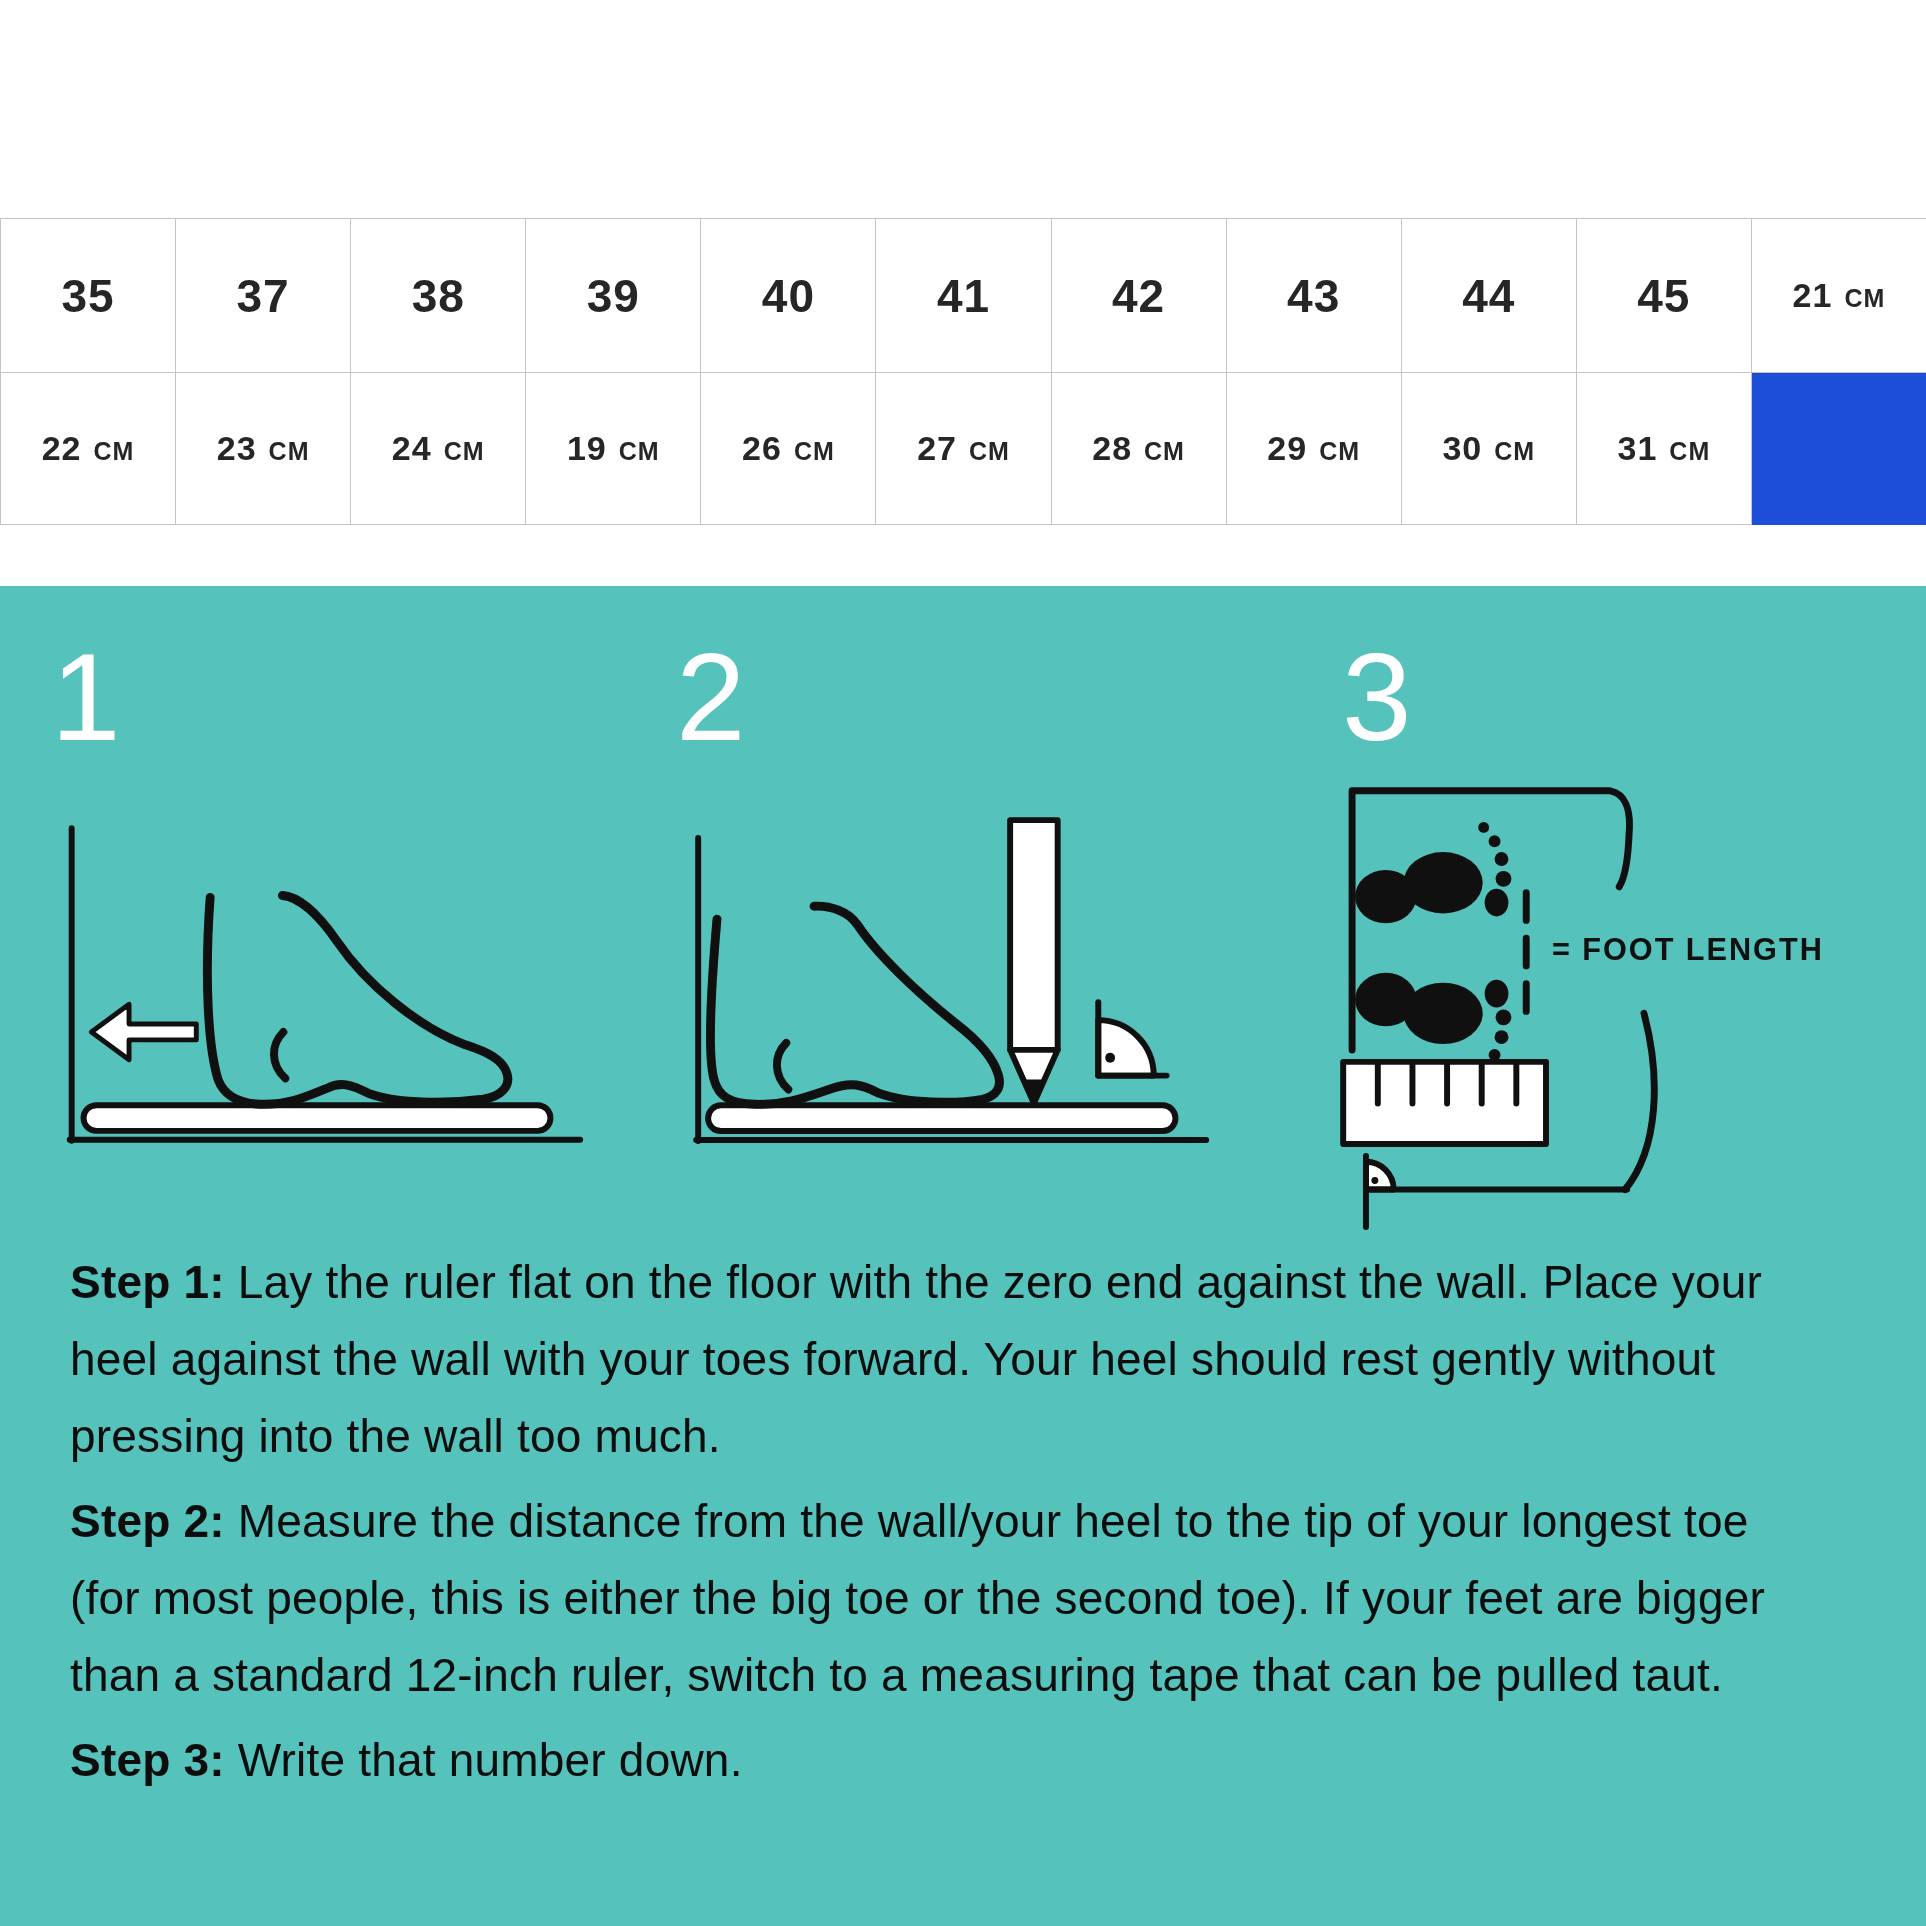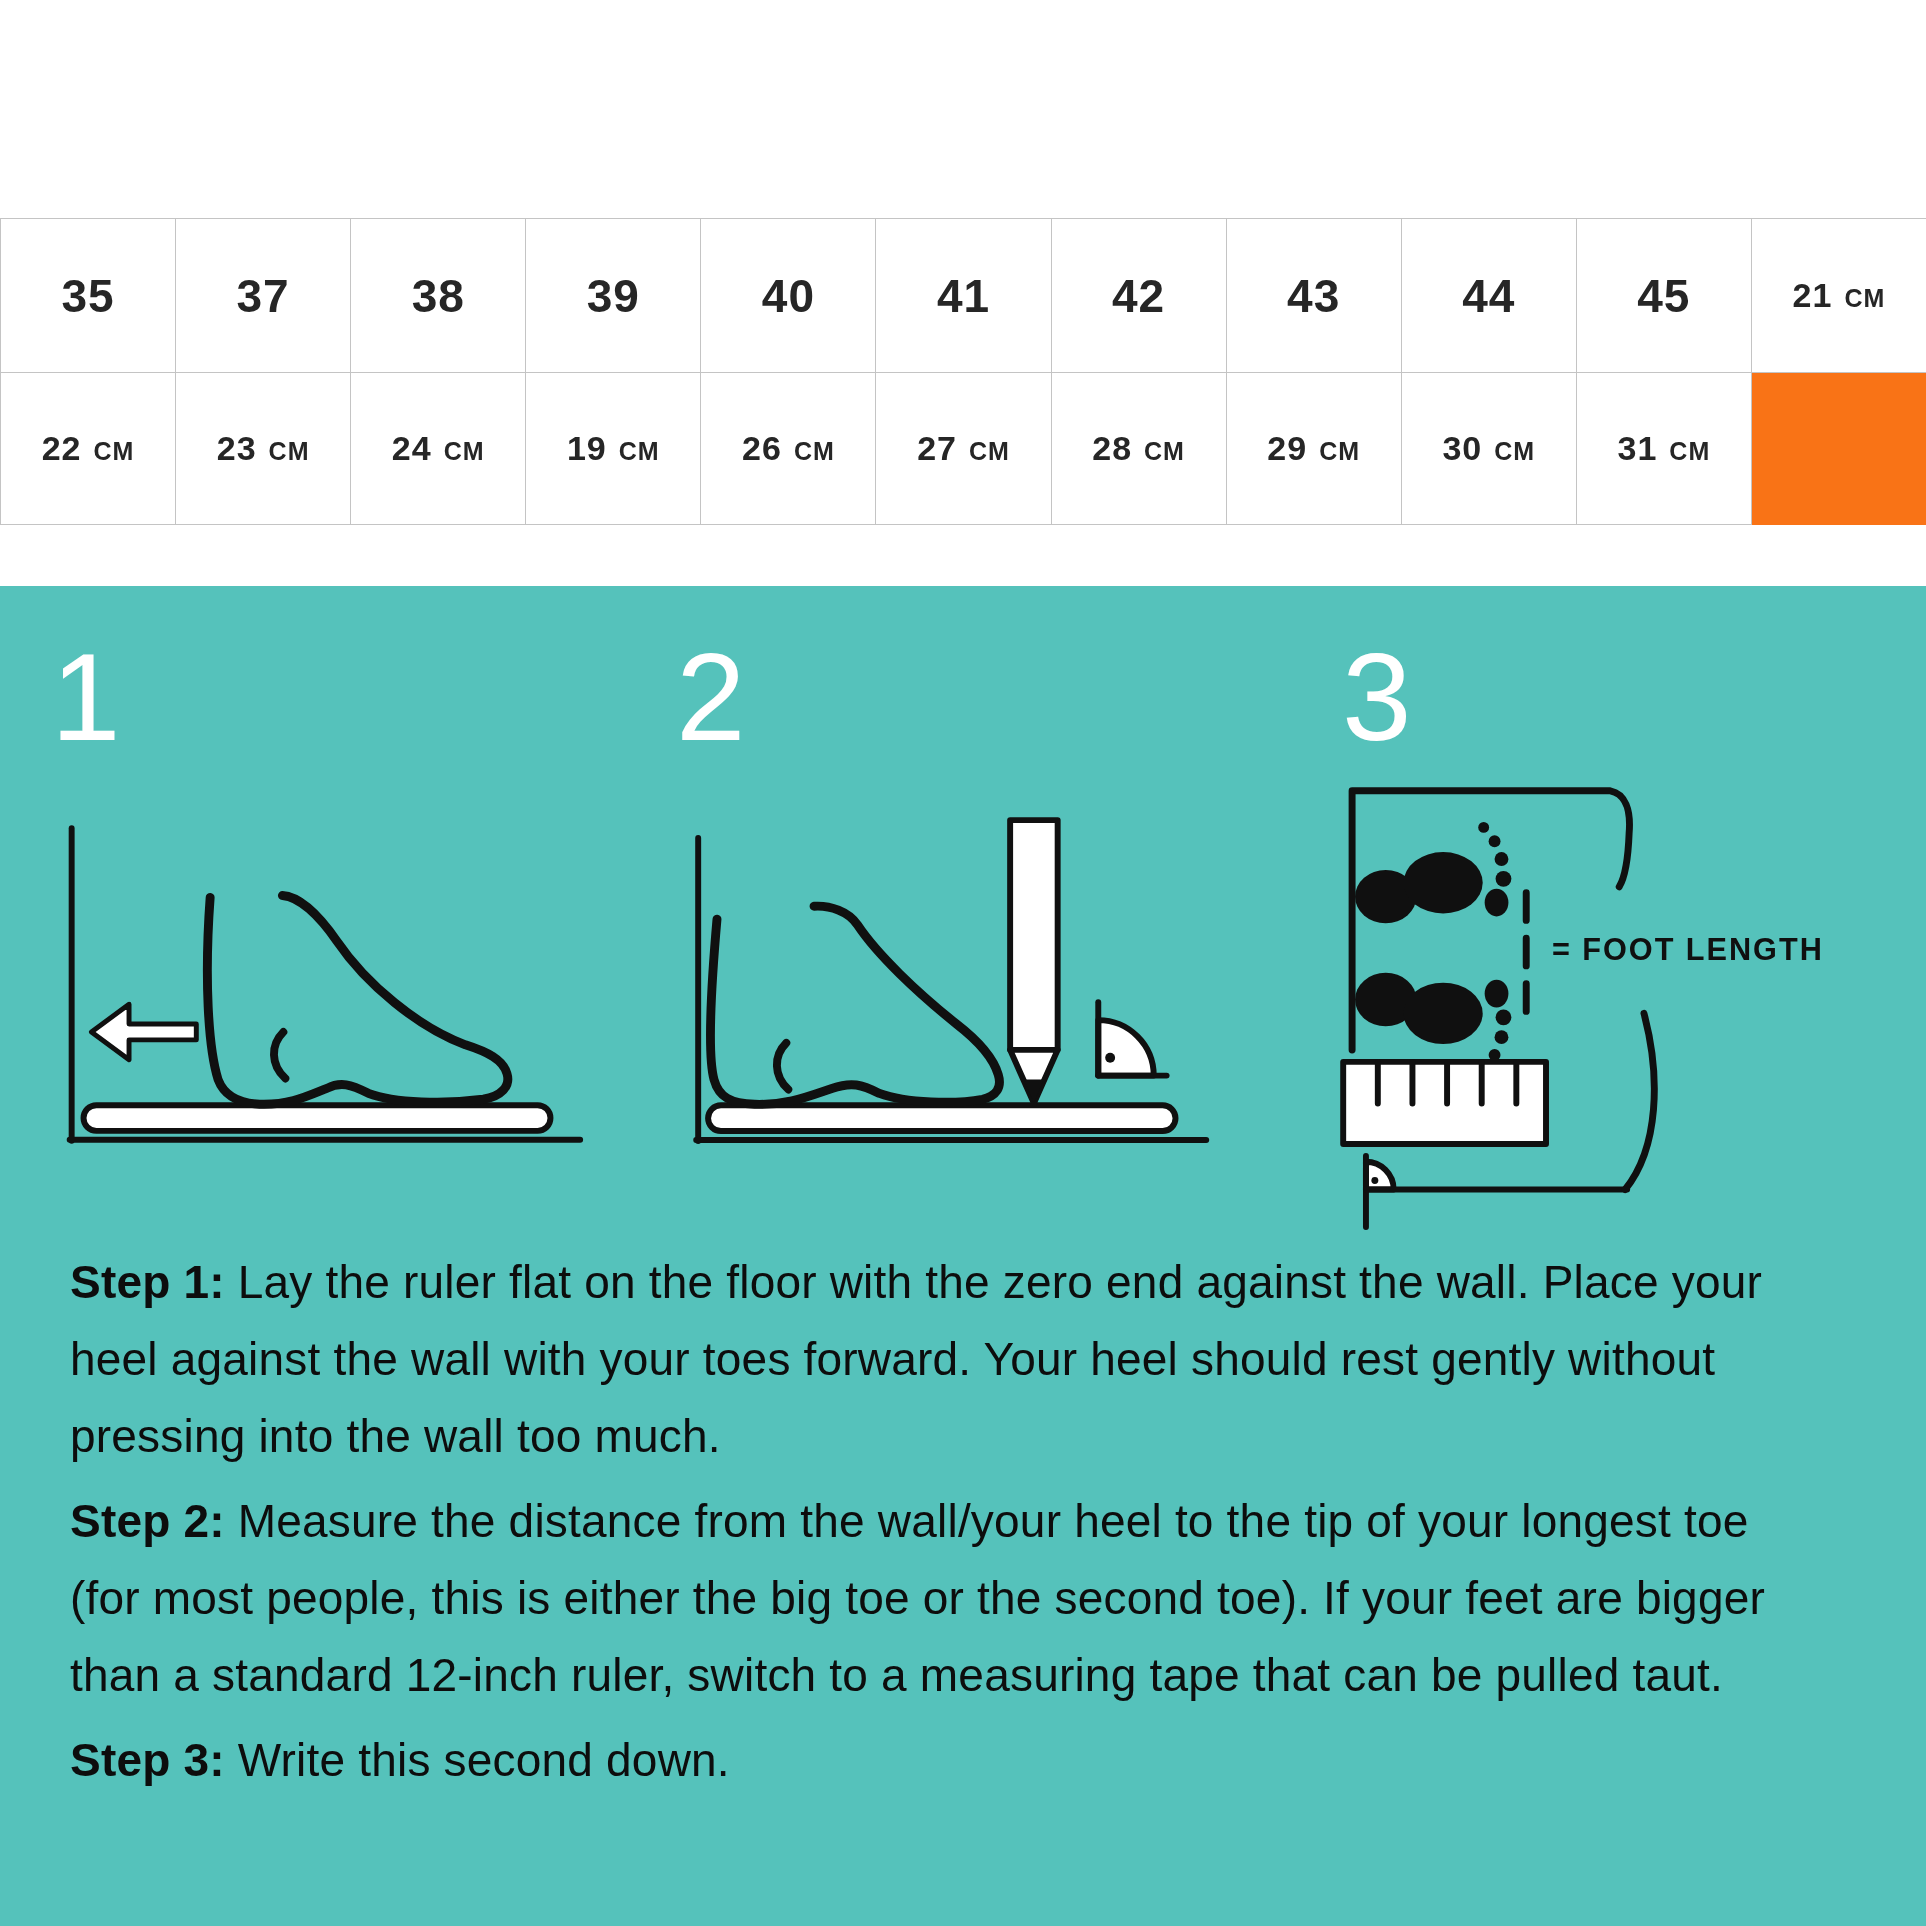--- a/index.html
+++ b/index.html
@@ -12,21 +12,21 @@
   .page{
     position:relative;width:1927px;height:1927px;overflow:hidden;background:#fff;
     font-family:"Liberation Sans",sans-serif;
   }
   
   .size-table{
     position:absolute;top:218px;left:0;width:1927px;height:307px;
     display:grid;grid-template-columns:repeat(11,1fr);grid-template-rows:154px 152px;
     border-top:1px solid var(--table_border);
     border-left:1px solid var(--table_border);
-    box-sizing:border-box;background:#f97316;
+    box-sizing:border-box;background:#1d4ed8;
   }
   .cell{
     border-right:1px solid var(--table_border);
     border-bottom:1px solid var(--table_border);
     display:flex;align-items:center;justify-content:center;
     box-sizing:border-box;background:#fff;
   }
   .cell.size{font-size:46px;font-weight:700;color:var(--table_text);letter-spacing:1px;}
   .cell.len{align-items:center;}
   .len-wrap{display:flex;align-items:baseline;}
@@ -237,17 +237,17 @@
       <path class="stroke" stroke-width="6" d="M100,390 V462"></path>
       <path class="stroke" stroke-width="6" d="M100,424 H364"></path>
       <circle class="fillink" cx="109" cy="415" r="3.5"></circle>
     </g>
     <path class="stroke" stroke-width="7" d="M381,246 C398,310 396,382 362,424"></path>
   </svg>
 
   <div class="instructions">
     <p><strong>Step 1:</strong><span> Lay the ruler flat on the floor with the zero end against the wall. Place your heel against the wall with your toes forward. Your heel should rest gently without pressing into the wall too much.</span></p>
     <p><strong>Step 2:</strong><span> Measure the distance from the wall/your heel to the tip of your longest toe (for most people, this is either the big toe or the second toe). If your feet are bigger than a standard 12-inch ruler, switch to a measuring tape that can be pulled taut.</span></p>
-    <p><strong>Step 3:</strong><span> Write this second down.</span></p>
+    <p><strong>Step 3:</strong><span> Write that number down.</span></p>
   </div>
 
 </div>
 
 
 </body></html>

